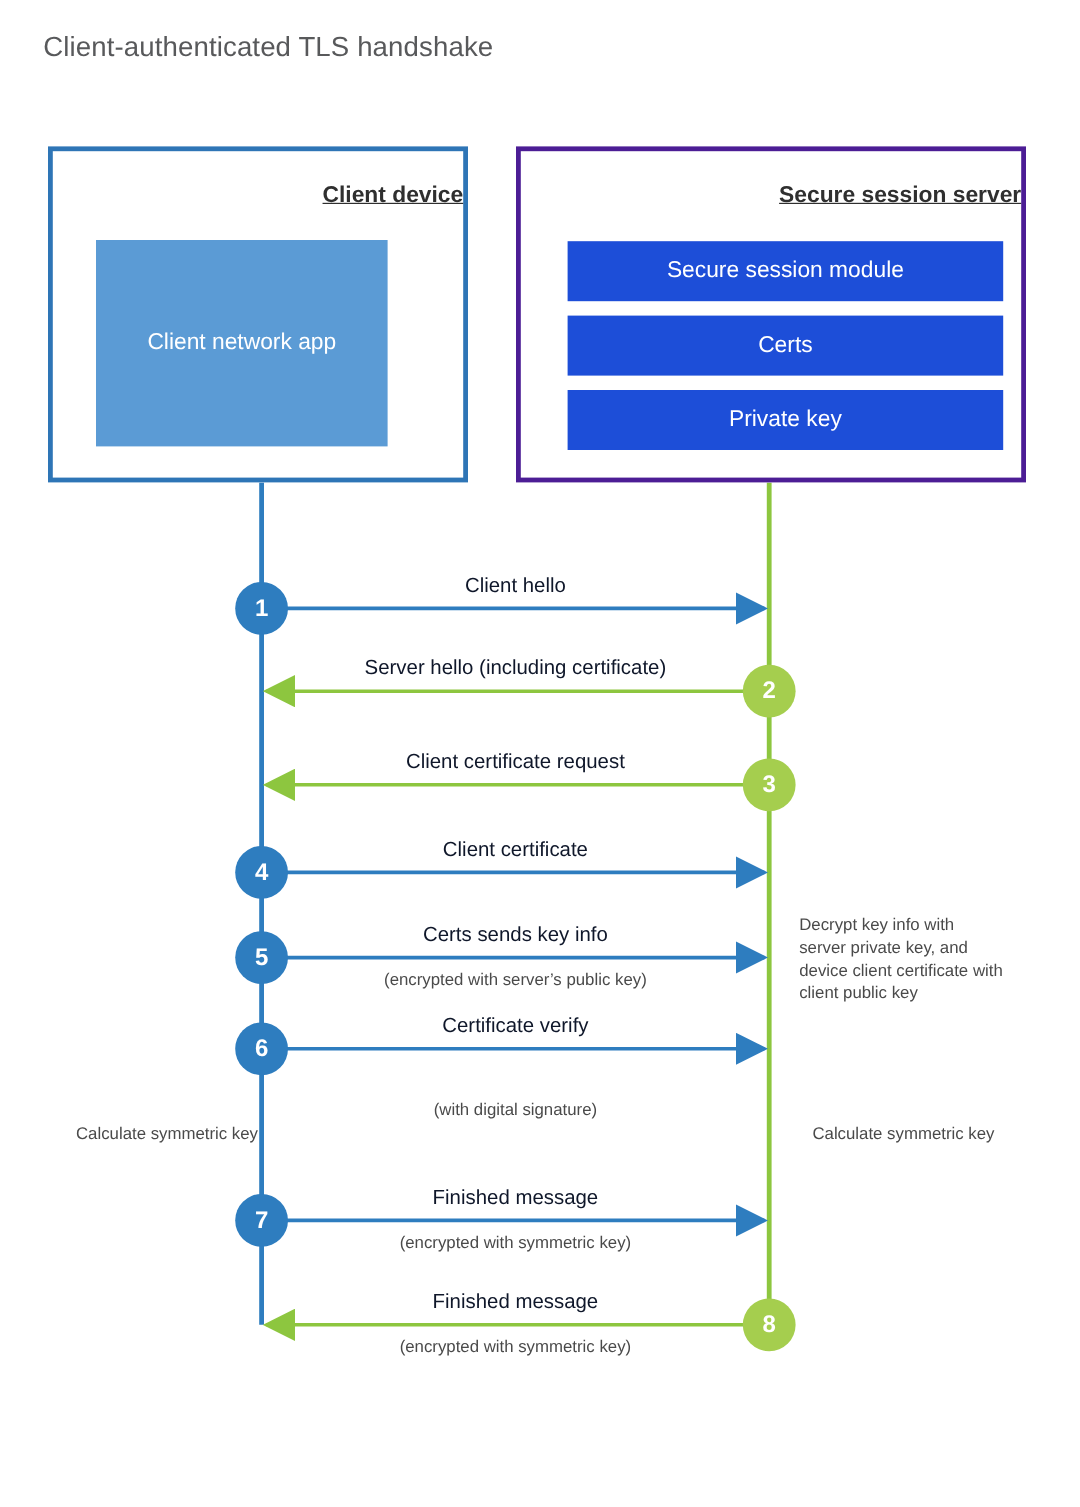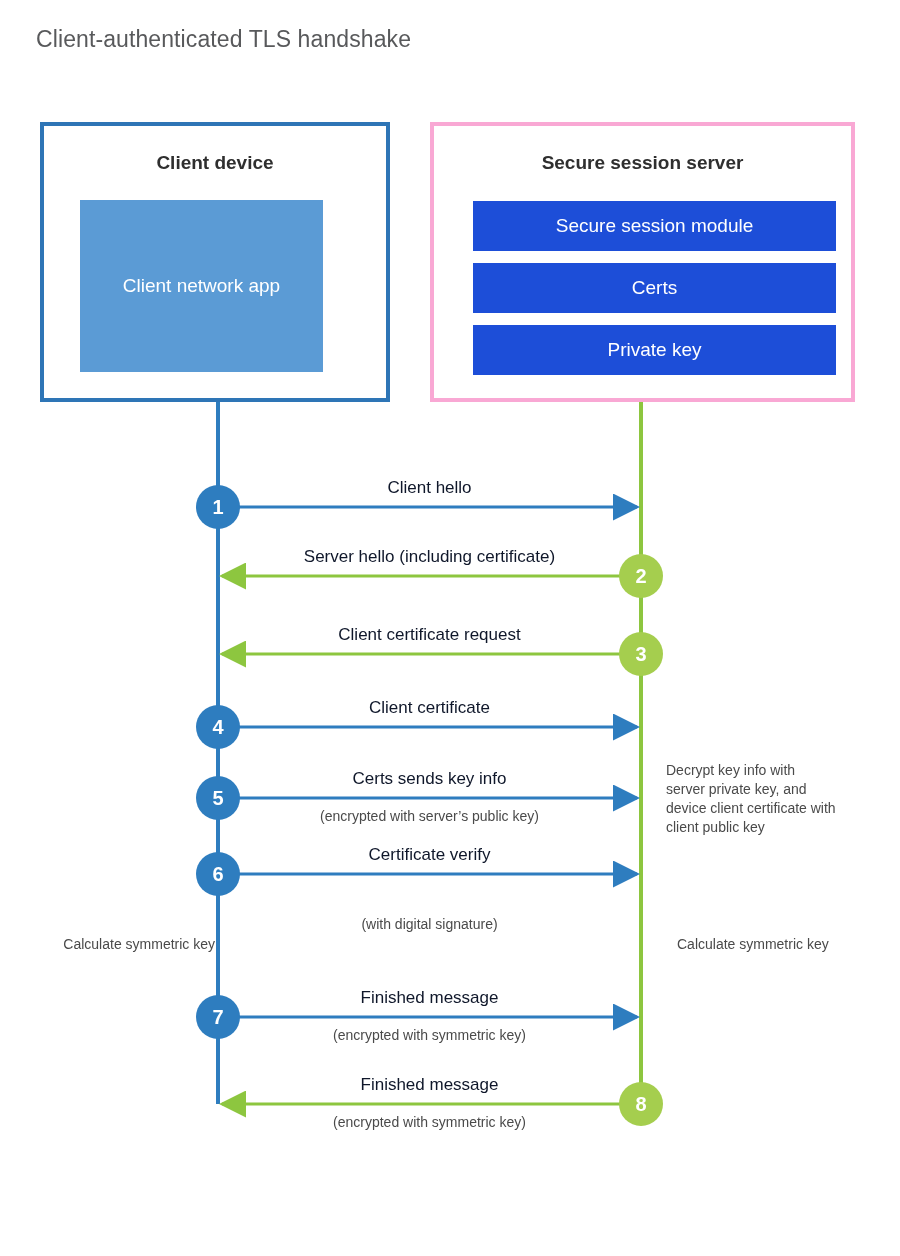--- a/index.html
+++ b/index.html
@@ -48,31 +48,32 @@
     top: 122px;
     width: 350px;
     height: 280px;
     border: 4px solid #2E75B6;
   }
   #server-box {
     left: 430px;
     top: 122px;
     width: 425px;
     height: 280px;
-    border: 4px solid #f9a8d4;
+    border: 4px solid #4c1d95;
   }
   .party-title {
     position: absolute;
     top: 26px;
     left: 0;
     right: 0;
-    text-align: center;
+    text-align: right;
     font-size: 19px;
     font-weight: bold;
     color: #2f2f2f;
+    text-decoration: underline;
   }
   #client-app {
     position: absolute;
     left: 36px;
     top: 74px;
     width: 243px;
     height: 172px;
     background: #5B9BD5;
     color: #ffffff;
     font-size: 19px;

